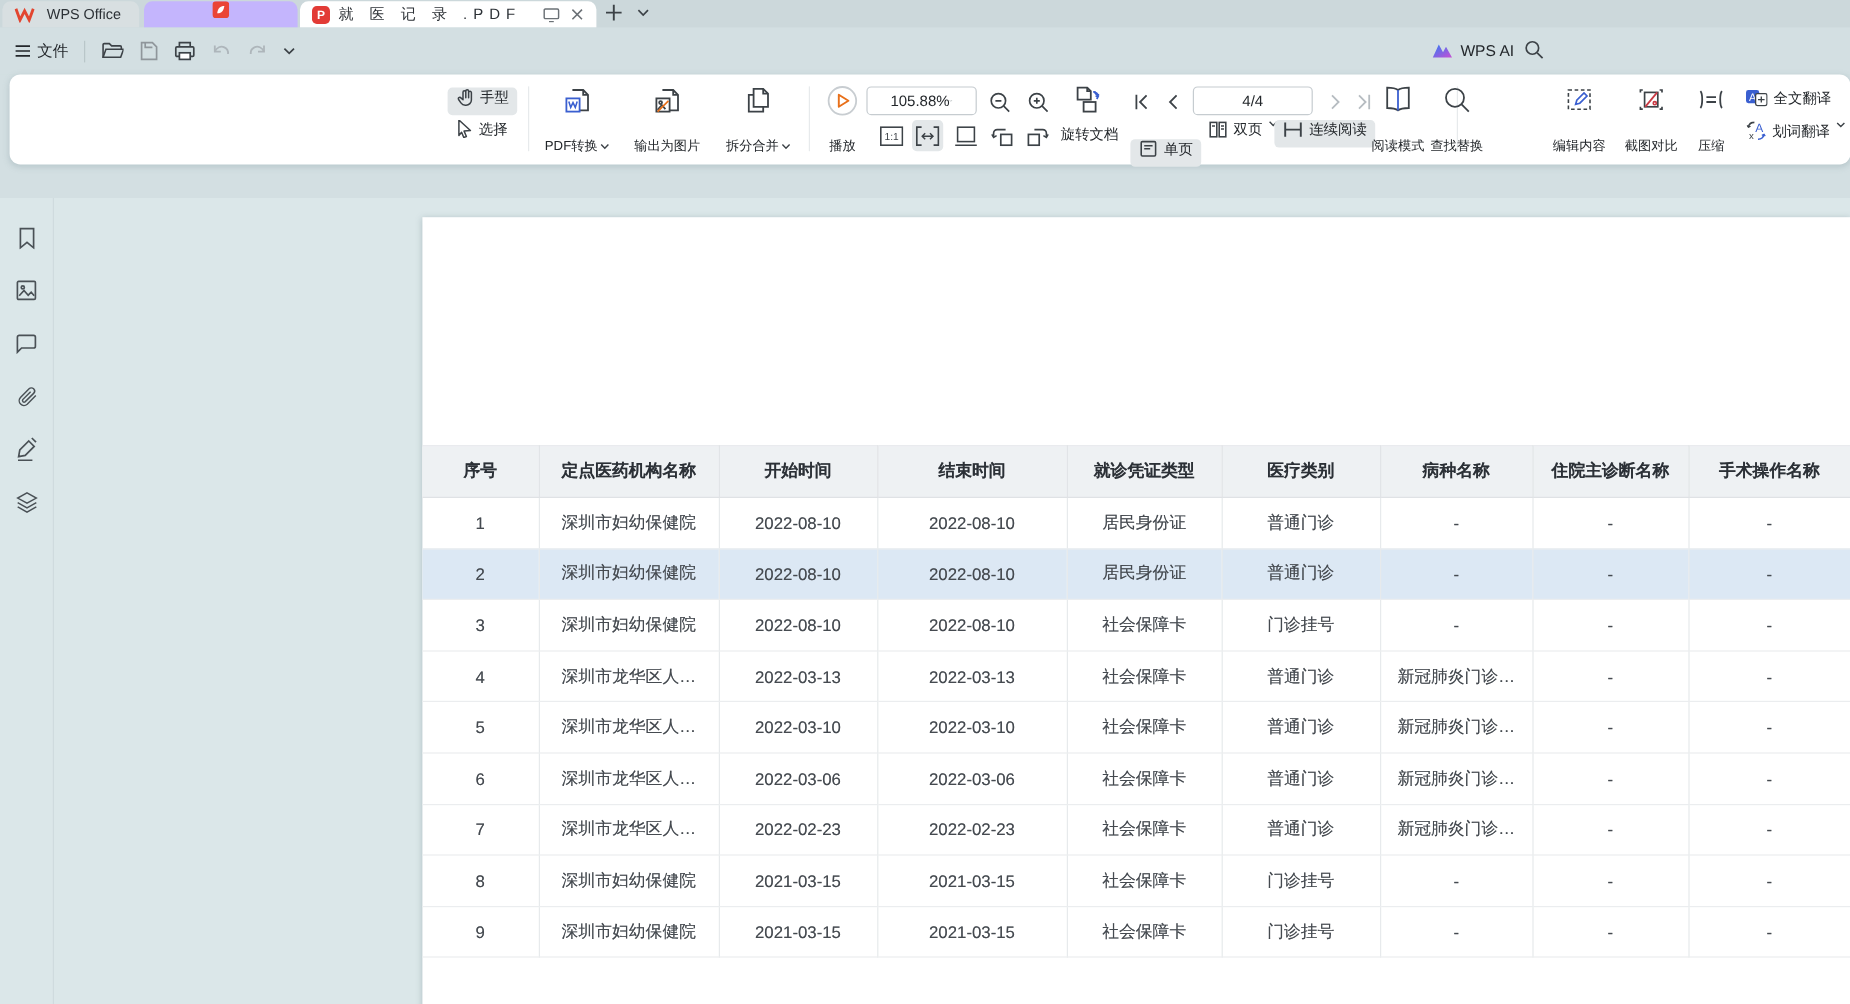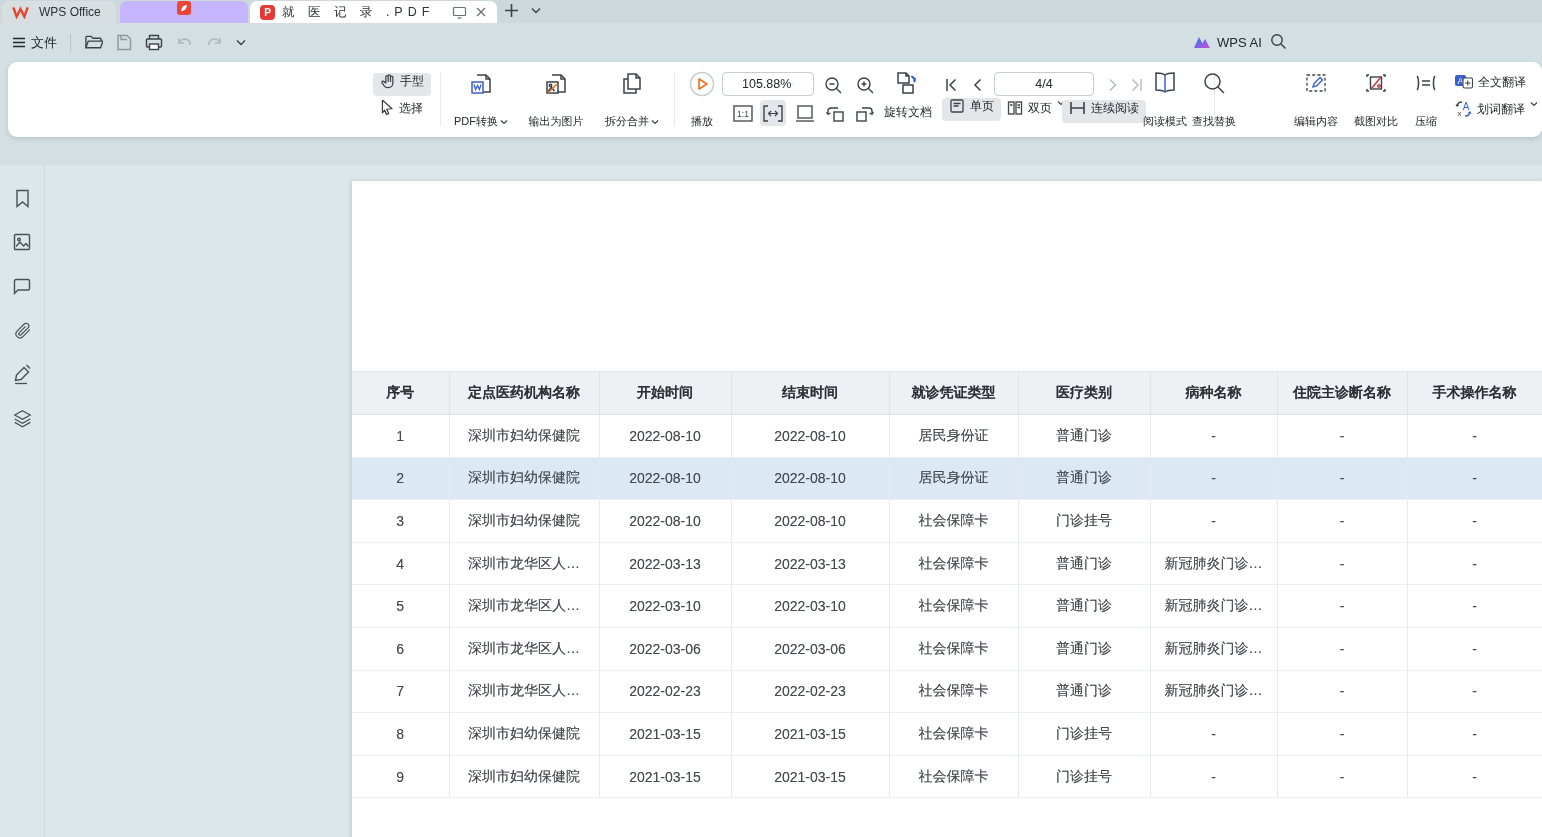--- a/index.html
+++ b/index.html
@@ -344,21 +344,21 @@
   </div>
   <div class="icbtn" style="left:844px;top:38px;">
     <svg width="20" height="19" viewBox="0 0 20 19" fill="none" stroke="#3c4247" stroke-width="1.4">
         <rect x="2" y="8" width="9" height="9"></rect>
         <path d="M7 4h7a3 3 0 013 3v3"></path>
         <path d="M18.5 8L17 10.5 14.5 9" stroke-width="1.2"></path>
       </svg>
   </div>
   <div class="rowlbl" style="left:876px;">旋转文档</div>
 
-  <div class="pill on" style="left:934px;top:36px;">
+  <div class="pill on" style="left:934px;top:54px;">
     <span>
       <svg width="16" height="16" viewBox="0 0 16 16" fill="none" stroke="#3c4247" stroke-width="1.3">
           <rect x="2" y="2" width="12" height="12" rx="1"></rect>
           <path d="M4.5 5.5h7M4.5 8h5"></path>
         </svg>
     </span>
     <span>单页</span>
   </div>
   <div class="pill" style="left:992px;top:38px;">
     <span>

